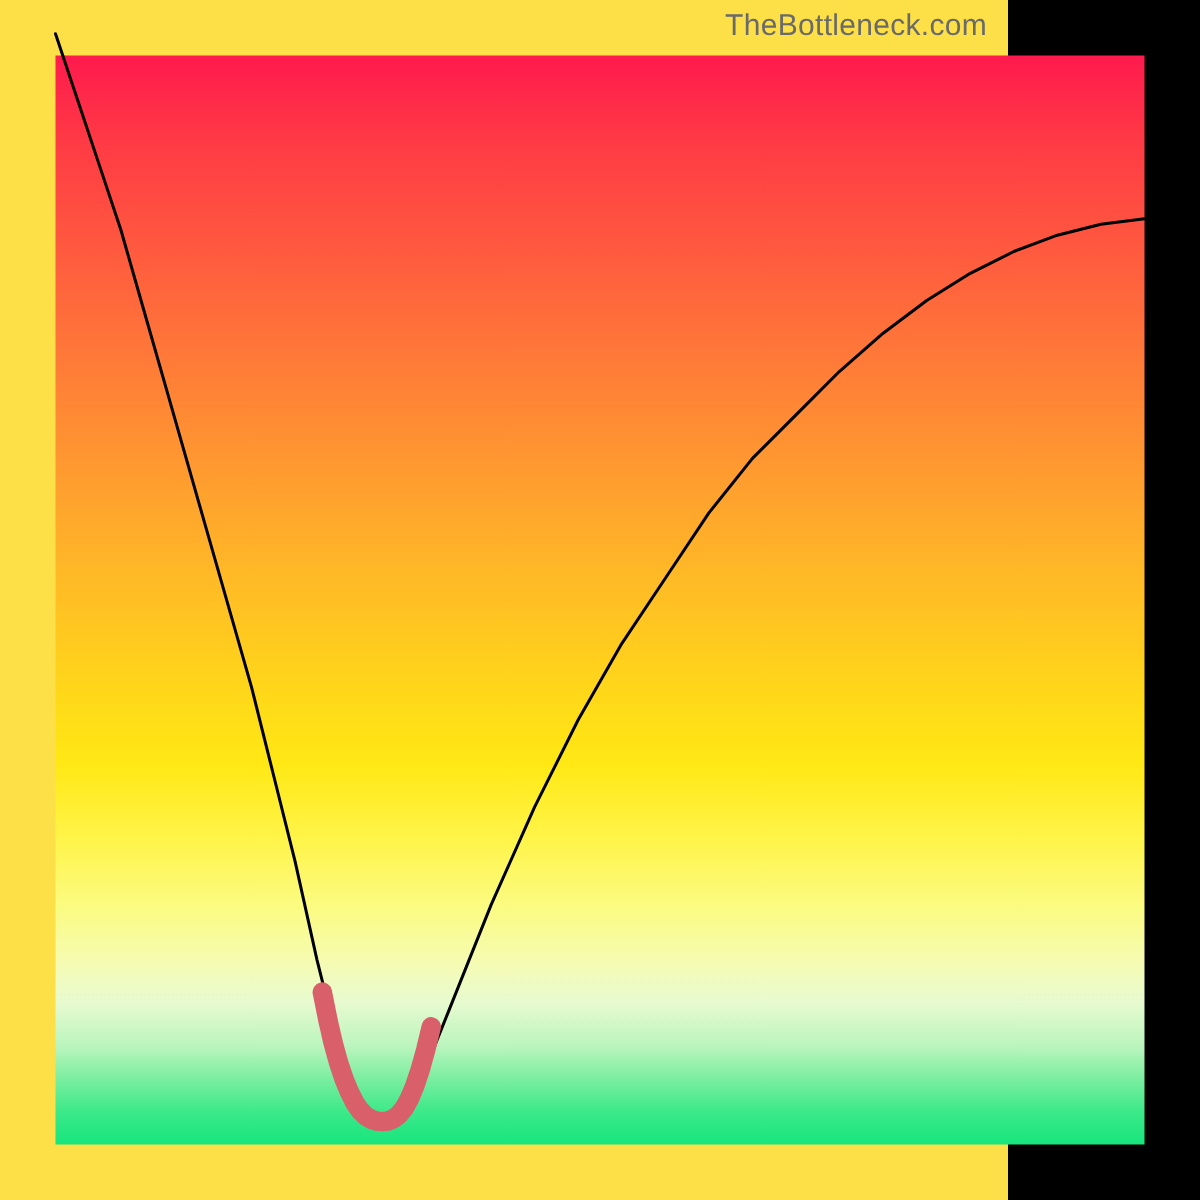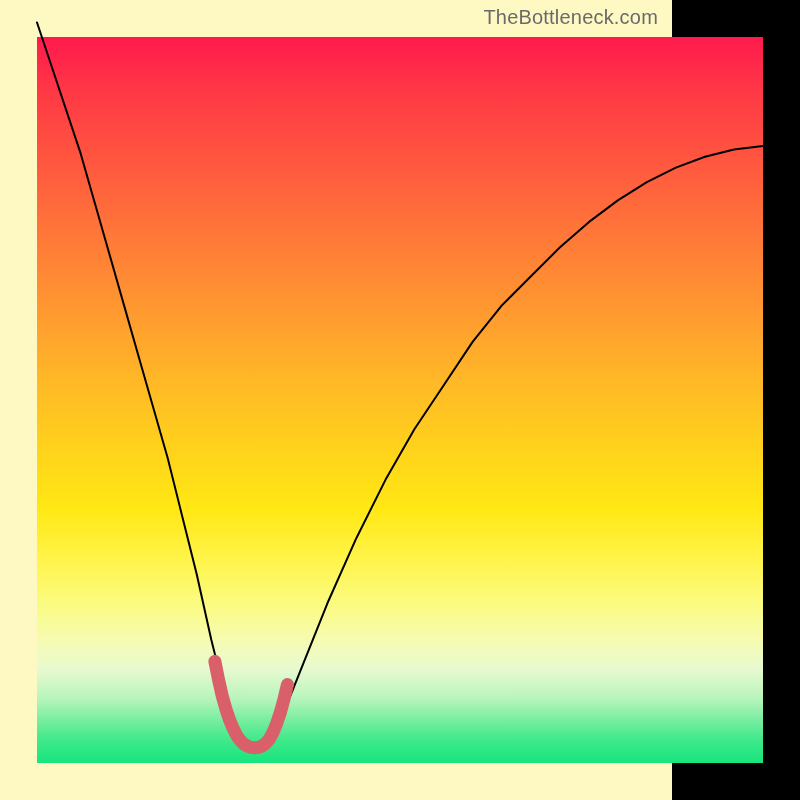--- a/index.html
+++ b/index.html
@@ -10,21 +10,21 @@
     background: #000;
     overflow: hidden;
     font-family: Arial, Helvetica, sans-serif;
   }
   .frame {
     position: absolute;
     left: 0;
     top: 0;
     width: 672px;
     height: 800px;
-    background: #fef9c3;
+    background: #fde047;
   }
   .plot-area {
     position: absolute;
     left: 37px;
     top: 37px;
     width: 726px;
     height: 726px;
     
     background: linear-gradient(to bottom,
       #ff1a4d 0%,

